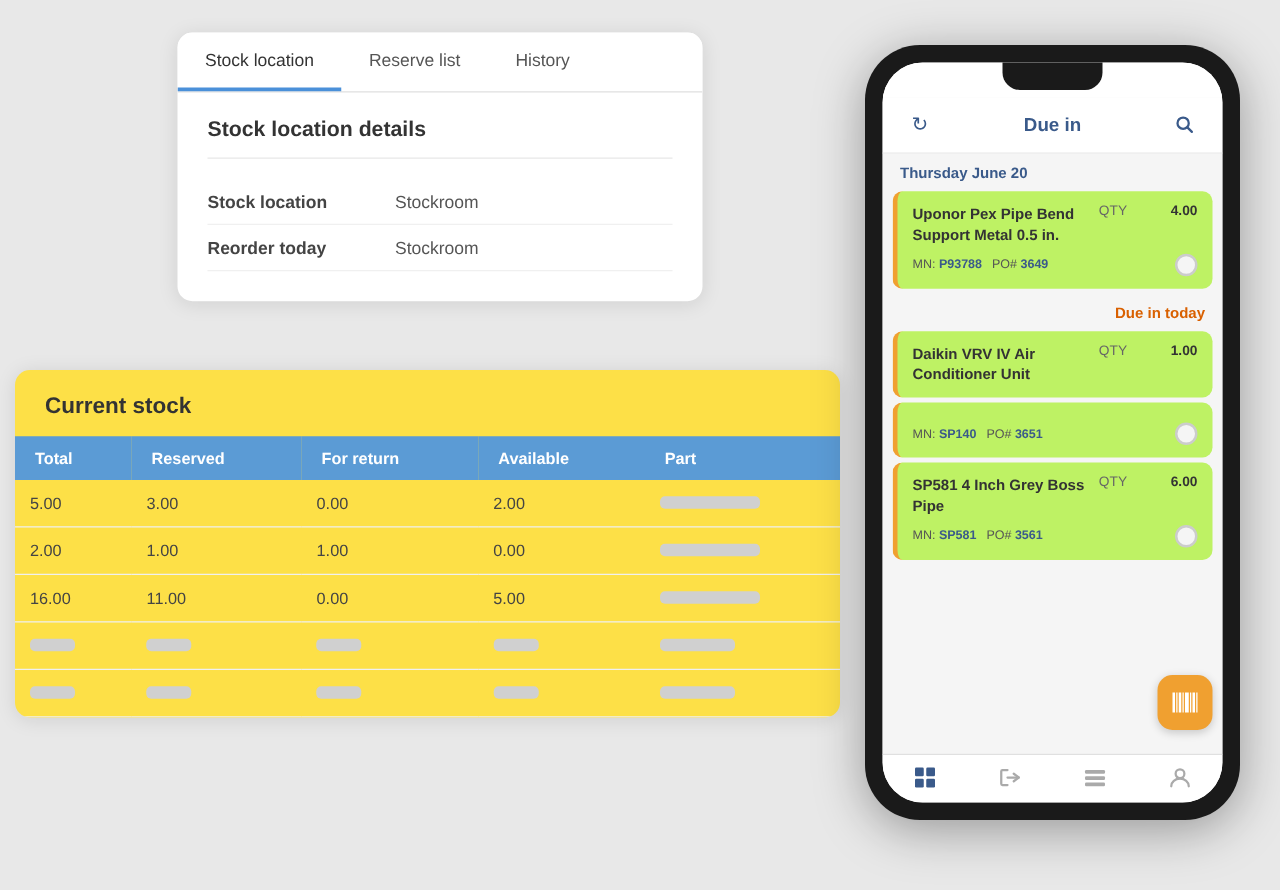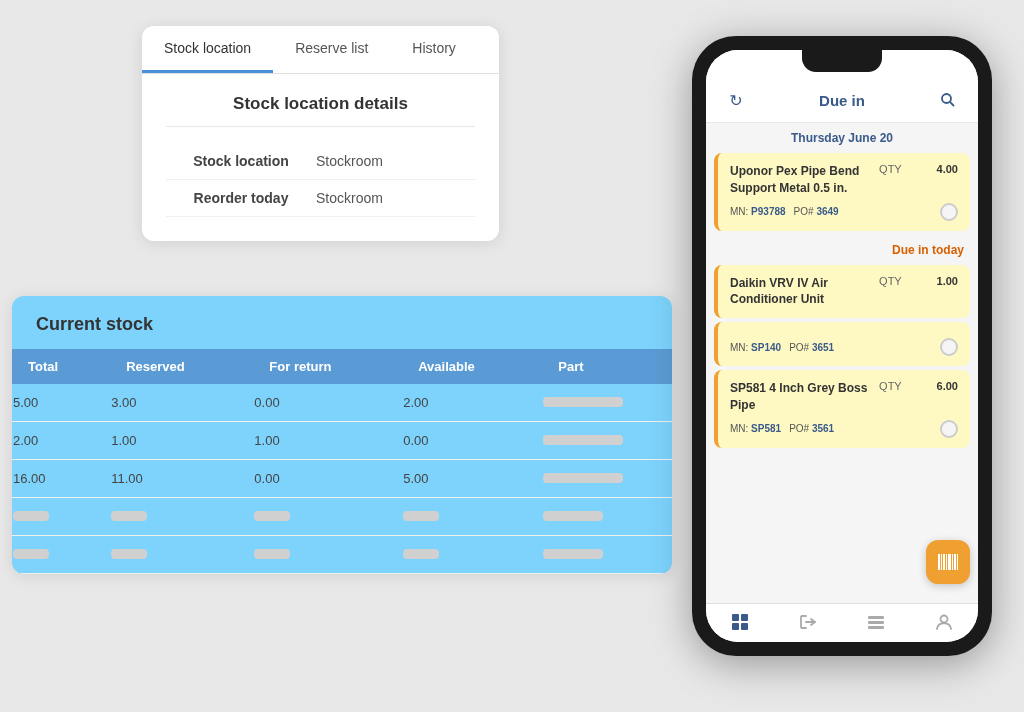--- a/index.html
+++ b/index.html
@@ -20,26 +20,25 @@
       position: relative;
       width: 1000px;
       height: 680px;
     }
 
     
     .stock-location-card {
       position: absolute;
       top: 10px;
       left: 130px;
-      width: 357px;
+      width: 420px;
       background: #fff;
       border-radius: 12px;
       box-shadow: 0 2px 16px rgba(0,0,0,0.10);
       overflow: hidden;
-      text-align: center;
     }
 
     .tab-bar {
       display: flex;
       border-bottom: 1px solid #e0e0e0;
       background: #fff;
     }
 
     .tab-item {
       padding: 14px 22px;
@@ -88,21 +87,21 @@
       font-size: 14px;
       color: #555;
     }
 
     
     .current-stock-card {
       position: absolute;
       top: 280px;
       left: 0;
       width: 660px;
-      background: #7dd3fc;
+      background: #fde047;
       border-radius: 12px;
       box-shadow: 0 2px 16px rgba(0,0,0,0.10);
       overflow: hidden;
     }
 
     .stock-title {
       font-size: 18px;
       font-weight: 600;
       color: #333;
       padding: 18px 24px 14px;
@@ -123,21 +122,21 @@
       font-weight: 600;
       padding: 10px 16px;
       text-align: left;
     }
 
     .stock-table tbody tr {
       border-bottom: 1px solid #f0f0f0;
     }
 
     .stock-table tbody td {
-      padding: 11px 1px;
+      padding: 11px 12px;
       font-size: 13px;
       color: #444;
     }
 
     .skeleton-bar {
       height: 10px;
       background: #d0d0d0;
       border-radius: 4px;
       display: inline-block;
     }
@@ -216,29 +215,29 @@
       font-size: 16px;
     }
 
     .phone-content {
       flex: 1;
       overflow-y: auto;
       background: #f5f5f5;
     }
 
     .section-date-header {
-      text-align: center;
+      text-align: left;
       padding: 8px 14px 4px;
       font-size: 12px;
       font-weight: 700;
       color: #3a5a8a;
     }
 
     .due-item {
-      background: #fef9c3;
+      background: #bef264;
       margin: 4px 8px;
       border-radius: 8px;
       padding: 10px 12px;
       border-left: 4px solid #f0a030;
     }
 
     .due-item-top {
       display: flex;
       justify-content: space-between;
       align-items: flex-start;

